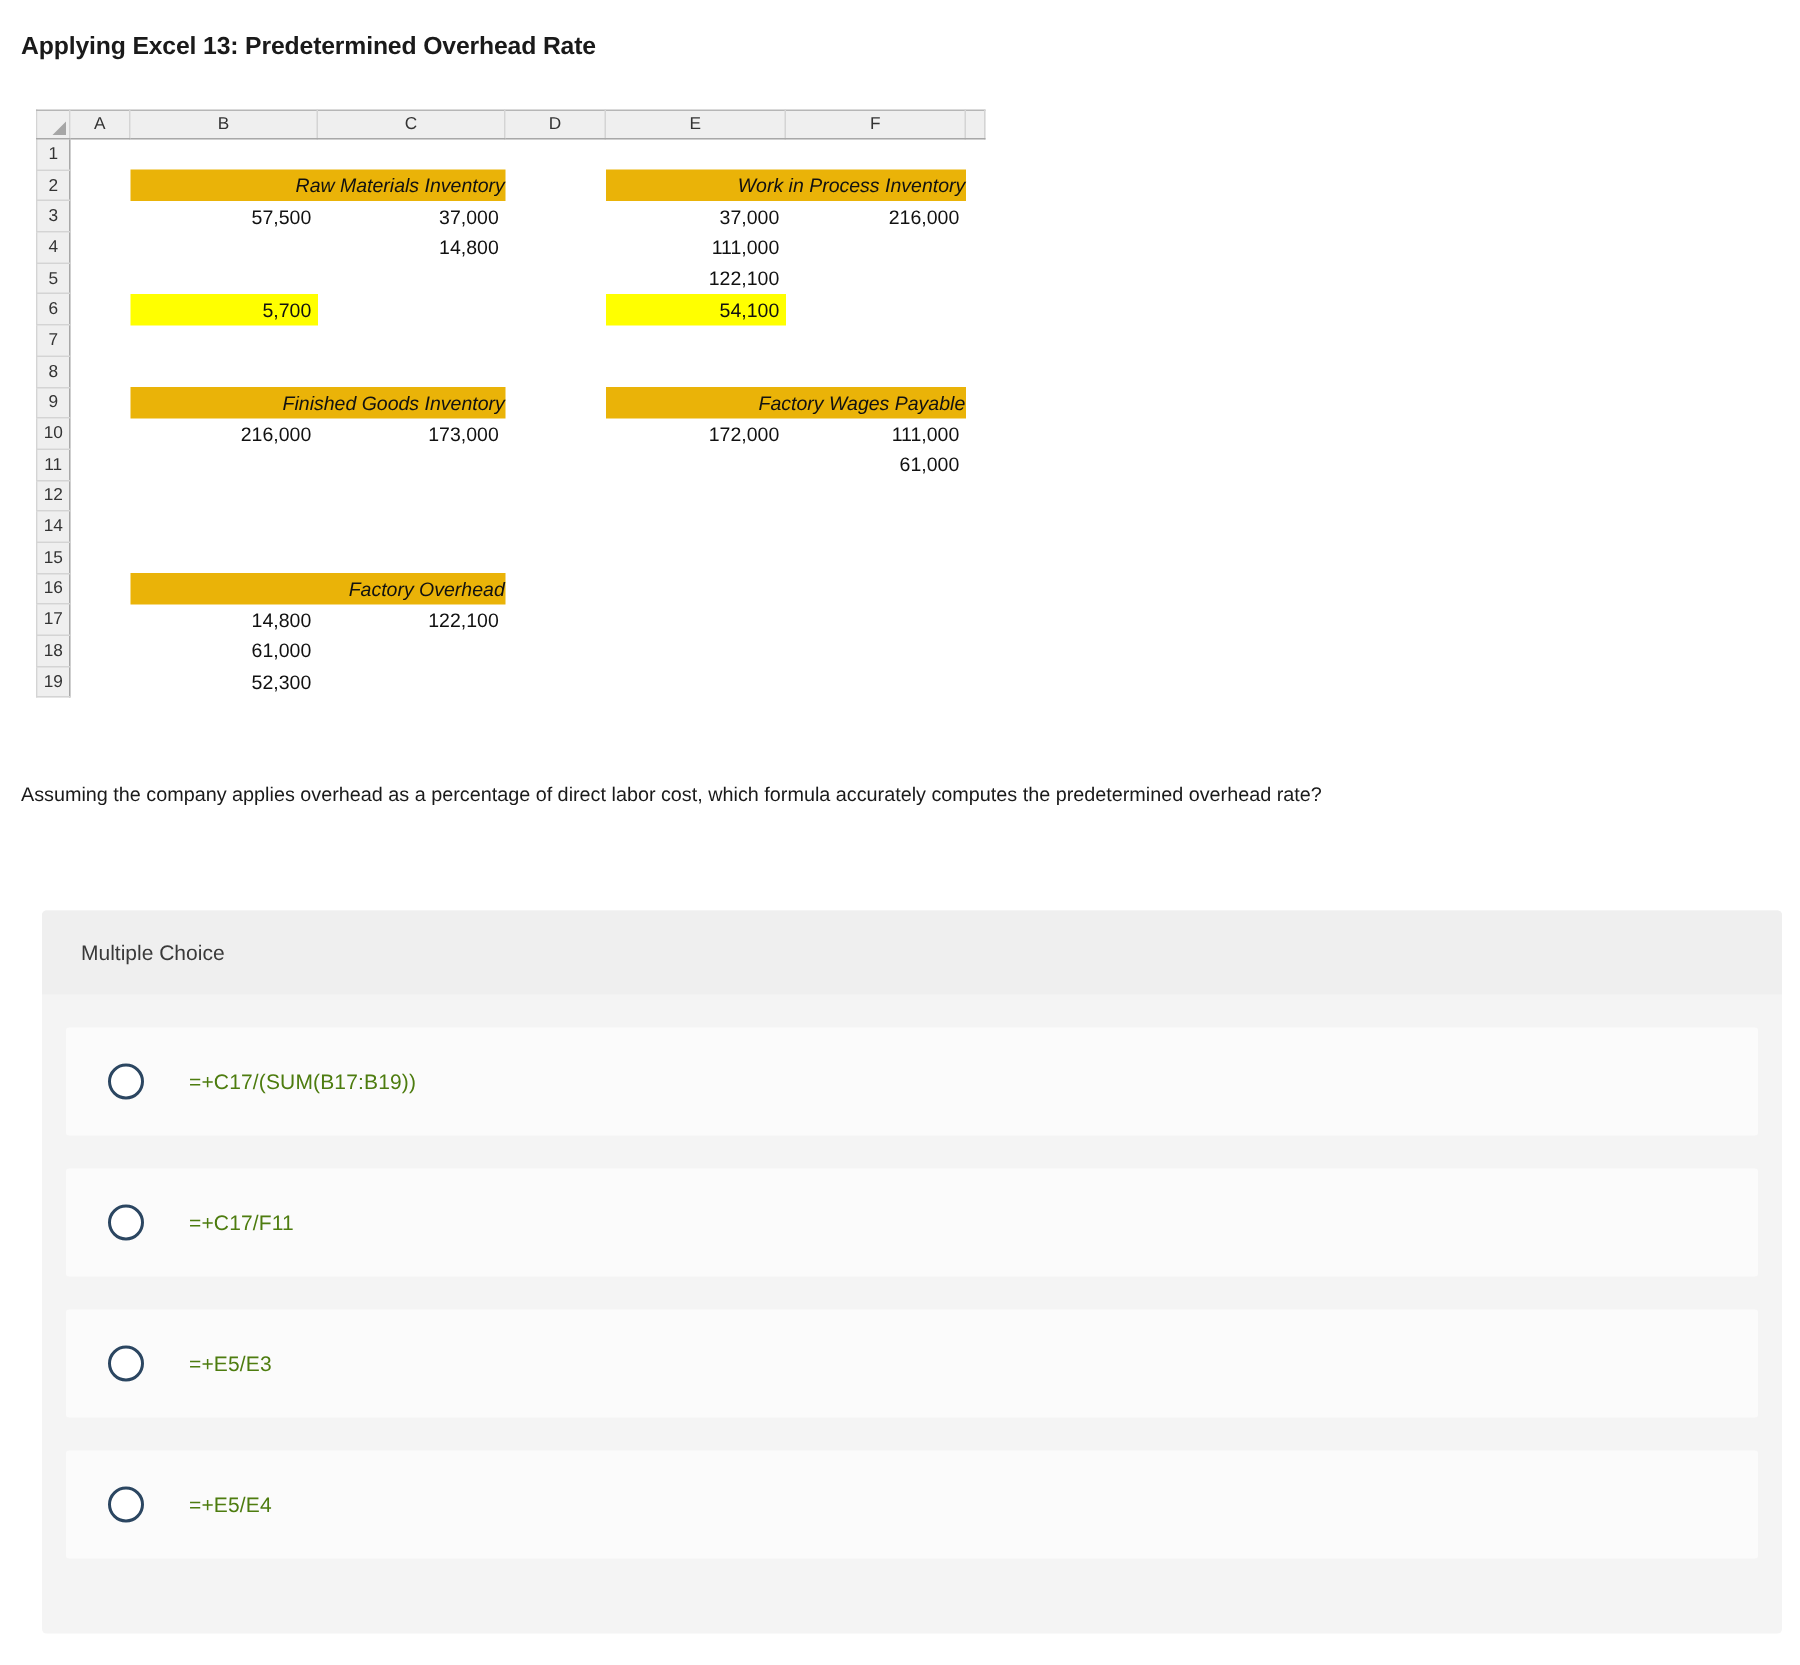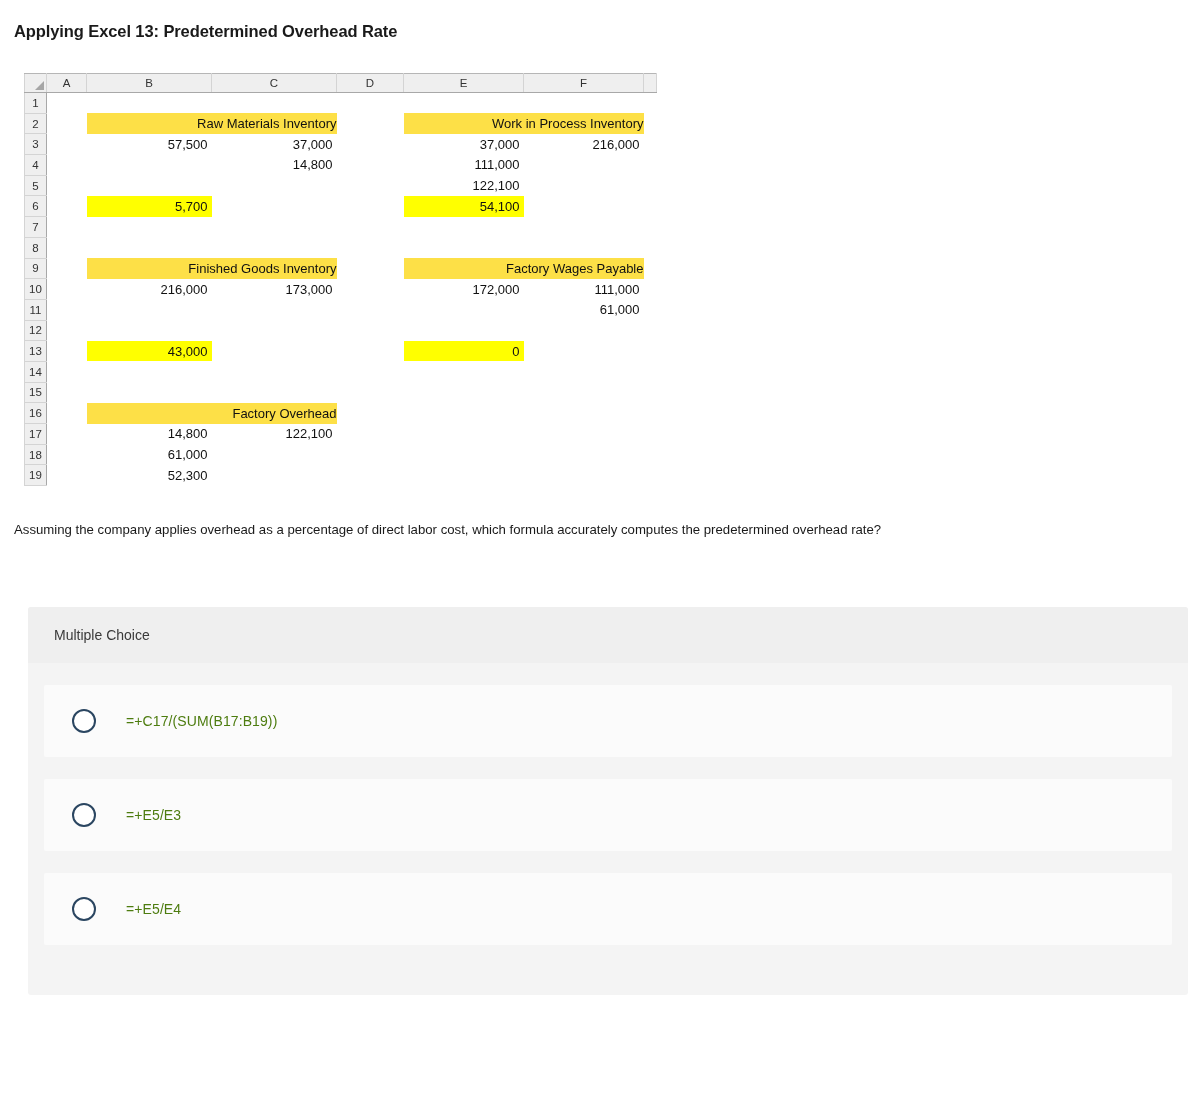--- a/index.html
+++ b/index.html
@@ -95,27 +95,28 @@
     font-size: 13px;
     color: #111;
     text-align: right;
     vertical-align: middle;
     white-space: nowrap;
   }
   .sheet-table td.cell.blank { padding: 0; }
 
   
   .t-title {
-    background: #fde047;
+    background: #eab308;
     text-align: right;
     font-size: 13.5px;
     color: #16213b;
     padding: 0 !important;
     border-top: 1px solid #9aa8c4;
     border-bottom: 1px solid #6d7fa3;
+    font-style: italic;
   }
   .t-left  { border-right: 1.4px solid #111; }
   .dotted-b { border-bottom: 1.5px dotted #555; }
   .solid-b  { border-bottom: 1.4px solid #111; }
   .solid-b2 { border-bottom: 2px solid #555; margin-top: 16px; }
   .hl {
     background: #ffff00;
     border: 1.2px solid #806000;
     border-right: 1.4px solid #111;
   }
@@ -334,30 +335,20 @@
         <td class="rowhead">12</td>
         <td class="cell blank"></td>
         <td class="cell t-left solid-b"></td>
         <td class="cell solid-b"></td>
         <td class="cell blank"></td>
         <td class="cell t-left solid-b"></td>
         <td class="cell solid-b"></td>
         <td class="cell blank"></td>
       </tr>
 
-      <tr>
-        <td class="rowhead">13</td>
-        <td class="cell blank"></td>
-        <td class="cell hl solid-b2">43,000</td>
-        <td class="cell solid-b2"></td>
-        <td class="cell blank"></td>
-        <td class="cell hl solid-b2">0</td>
-        <td class="cell solid-b2"></td>
-        <td class="cell blank"></td>
-      </tr>
 
       <tr>
         <td class="rowhead">14</td>
         <td class="cell blank"></td>
         <td class="cell blank"></td>
         <td class="cell blank"></td>
         <td class="cell blank"></td>
         <td class="cell blank"></td>
         <td class="cell blank"></td>
         <td class="cell blank"></td>
@@ -427,20 +418,24 @@
   <div class="mc-head">
     <span class="mc-head-label">Multiple Choice</span>
   </div>
   <div class="mc-options">
     <div class="mc-option">
       <span class="radio"></span>
       <span class="opt-label">=+C17/(SUM(B17:B19))</span>
     </div>
     <div class="mc-option">
       <span class="radio"></span>
+      <span class="opt-label">=+C17/F11</span>
+    </div>
+    <div class="mc-option">
+      <span class="radio"></span>
       <span class="opt-label">=+E5/E3</span>
     </div>
     <div class="mc-option">
       <span class="radio"></span>
       <span class="opt-label">=+E5/E4</span>
     </div>
   </div>
 </div>
 
 </body></html>

